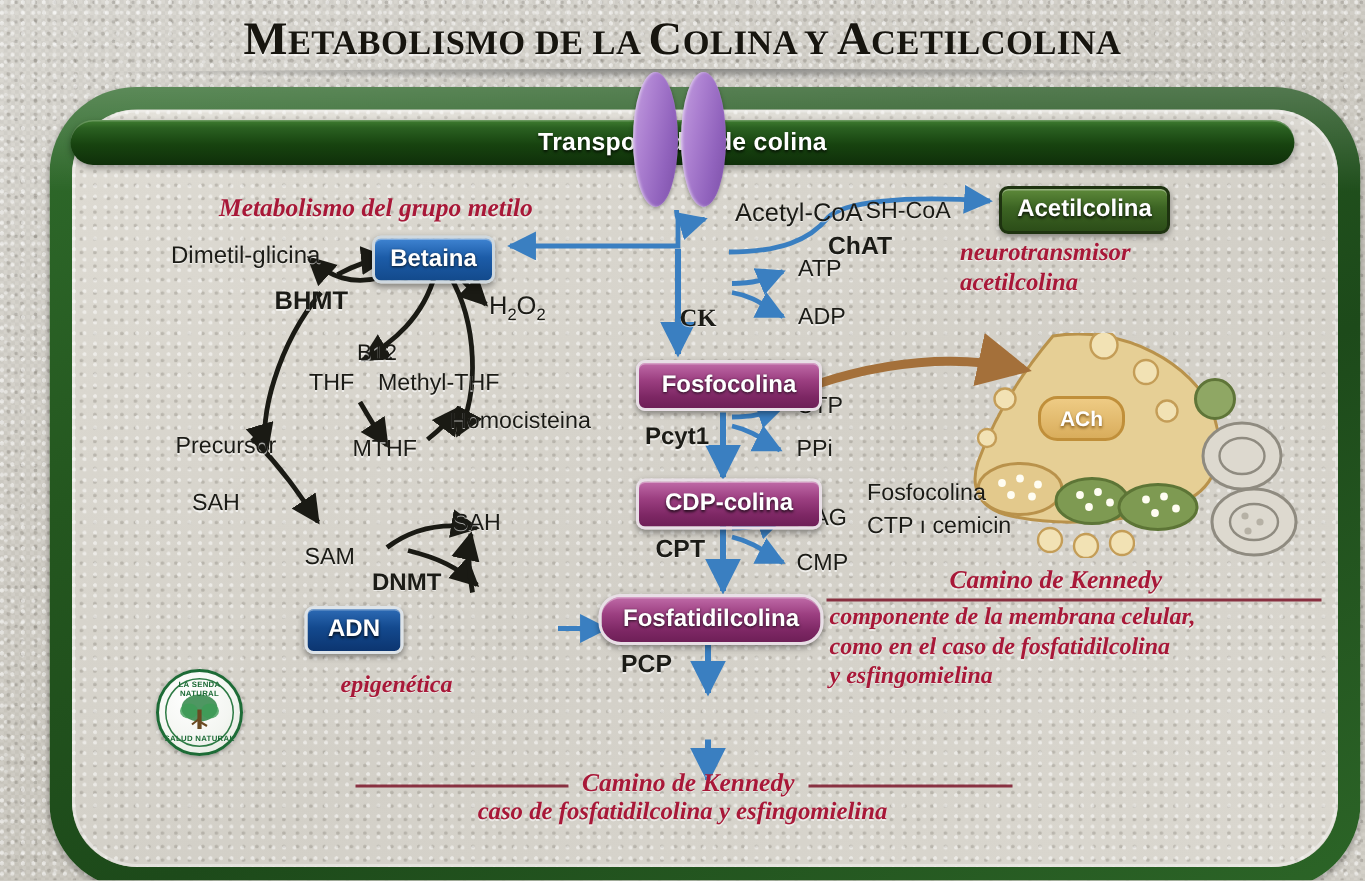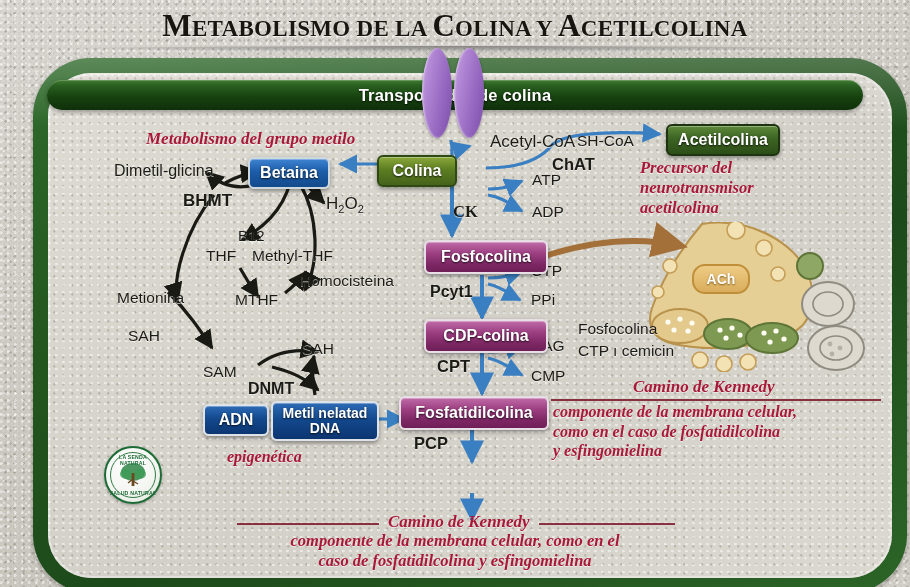--- a/index.html
+++ b/index.html
@@ -281,53 +281,46 @@
             <circle cx="200" cy="126" r="2.4"></circle>
             <circle cx="192" cy="132" r="2.4"></circle>
           </g>
       </g>
     </svg>
     <div class="ach-pill">
       <span>ACh</span>
     </div>
   </div>
 
-  <div class="box box-green" style="left:377px;top:155px;width:76px;height:28px;font-size:16px;">
-    <span>Colina</span>
-  </div>
 
   <div class="box box-blue" style="left:248px;top:157px;width:78px;height:28px;font-size:16px;">
     <span>Betaina</span>
   </div>
 
   <div class="box box-darkgreen" style="left:666px;top:124px;width:110px;height:28px;font-size:16px;">
     <span>Acetilcolina</span>
   </div>
 
   <div class="box box-magenta" style="left:424px;top:240px;width:120px;height:30px;font-size:16px;">
     <span>Fosfocolina</span>
   </div>
 
   <div class="box box-magenta" style="left:424px;top:319px;width:120px;height:30px;font-size:16px;">
     <span>CDP-colina</span>
   </div>
 
-  <div class="box box-magenta" style="left:399px;top:396px;width:146px;height:30px;font-size:16px;">
+  <div class="box box-magenta" style="left:399px;top:396px;width:146px;height:30px;font-size:16px;border-radius:15px;">
     <span>Fosfatidilcolina</span>
   </div>
 
 
   <div class="box box-navy" style="left:203px;top:404px;width:62px;height:28px;font-size:16px;">
     <span>ADN</span>
   </div>
 
-  <div class="box box-navy" style="left:271px;top:401px;width:104px;height:36px;font-size:14px;flex-direction:column;">
-    <span>Metil nelatad</span>
-    <span>DNA</span>
-  </div>
 
   <div class="lbl" style="left:114px;top:162px;font-size:16px;">
     <span>Dimetil-glicina</span>
   </div>
 
   <div class="lbl enz" style="left:183px;top:191px;font-size:17px;">
     <span>BHMT</span>
   </div>
 
   <div class="lbl" style="left:326px;top:194px;font-size:17px;">
@@ -344,21 +337,21 @@
 
   <div class="lbl" style="left:252px;top:247px;font-size:15.5px;">
     <span>Methyl-THF</span>
   </div>
 
   <div class="lbl" style="left:300px;top:272px;font-size:15.5px;">
     <span>Homocisteina</span>
   </div>
 
   <div class="lbl" style="left:117px;top:289px;font-size:15.5px;">
-    <span>Metionina</span>
+    <span>Precursor</span>
   </div>
 
   <div class="lbl" style="left:235px;top:291px;font-size:15.5px;">
     <span>MTHF</span>
   </div>
 
   <div class="lbl" style="left:128px;top:327px;font-size:15.5px;">
     <span>SAH</span>
   </div>
 
@@ -435,42 +428,40 @@
 
   <div class="note" style="left:146px;top:129px;font-size:17px;">
     <span>Metabolismo del grupo metilo</span>
   </div>
 
   <div class="note" style="left:227px;top:447px;font-size:16px;">
     <span>epigenética</span>
   </div>
 
   <div class="note" style="left:640px;top:158px;font-size:16.5px;">
-    <div>Precursor del</div>
     <div>neurotransmisor</div>
     <div>acetilcolina</div>
   </div>
 
   <div class="note" style="left:633px;top:377px;font-size:17px;">
     <span>Camino de Kennedy</span>
   </div>
   <div class="kennedy-rule" style="left:551px;top:399px;width:330px;"></div>
   <div class="note" style="left:553px;top:402px;font-size:16px;">
     <div>componente de la membrana celular,</div>
     <div>como en el caso de fosfatidilcolina</div>
     <div>y esfingomielina</div>
   </div>
 
   <div class="note" style="left:388px;top:512px;font-size:17px;">
     <span>Camino de Kennedy</span>
   </div>
   <div class="kennedy-rule" style="left:237px;top:523px;width:142px;"></div>
   <div class="kennedy-rule" style="left:539px;top:523px;width:136px;"></div>
   <div class="note" style="left:0;top:531px;width:910px;text-align:center;font-size:16.5px;white-space:normal;">
-    <div>componente de la membrana celular, como en el</div>
     <div>caso de  fosfatidilcolina y esfingomielina</div>
   </div>
 
   <div class="logo">
     <div class="logo-ring"></div>
     <div class="logo-top">LA SENDA NATURAL</div>
     <svg width="30" height="28" viewBox="0 0 30 28">
       <ellipse cx="15" cy="11" rx="12" ry="9" fill="#2f8547" opacity=".85"></ellipse>
       <ellipse cx="8" cy="13" rx="6" ry="5" fill="#3d9c56" opacity=".8"></ellipse>
       <ellipse cx="22" cy="13" rx="6" ry="5" fill="#3d9c56" opacity=".8"></ellipse>

